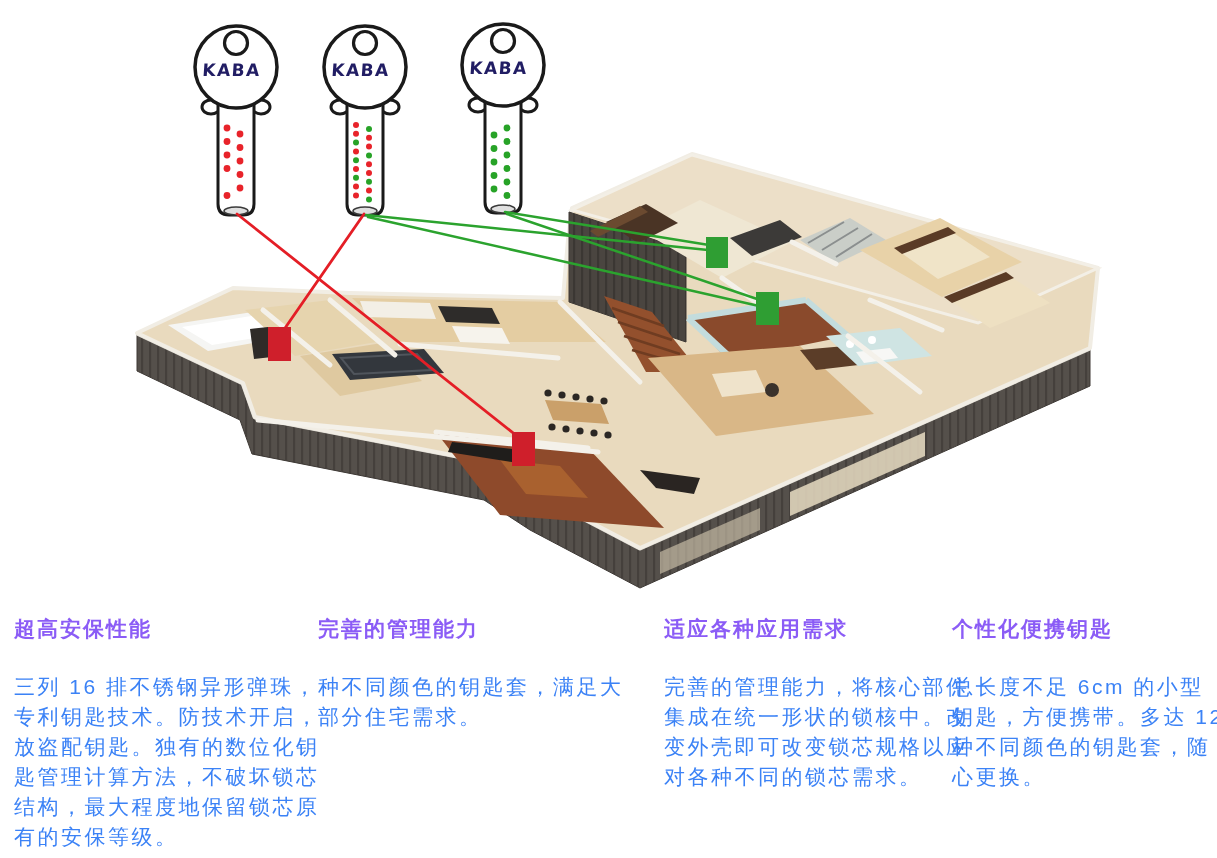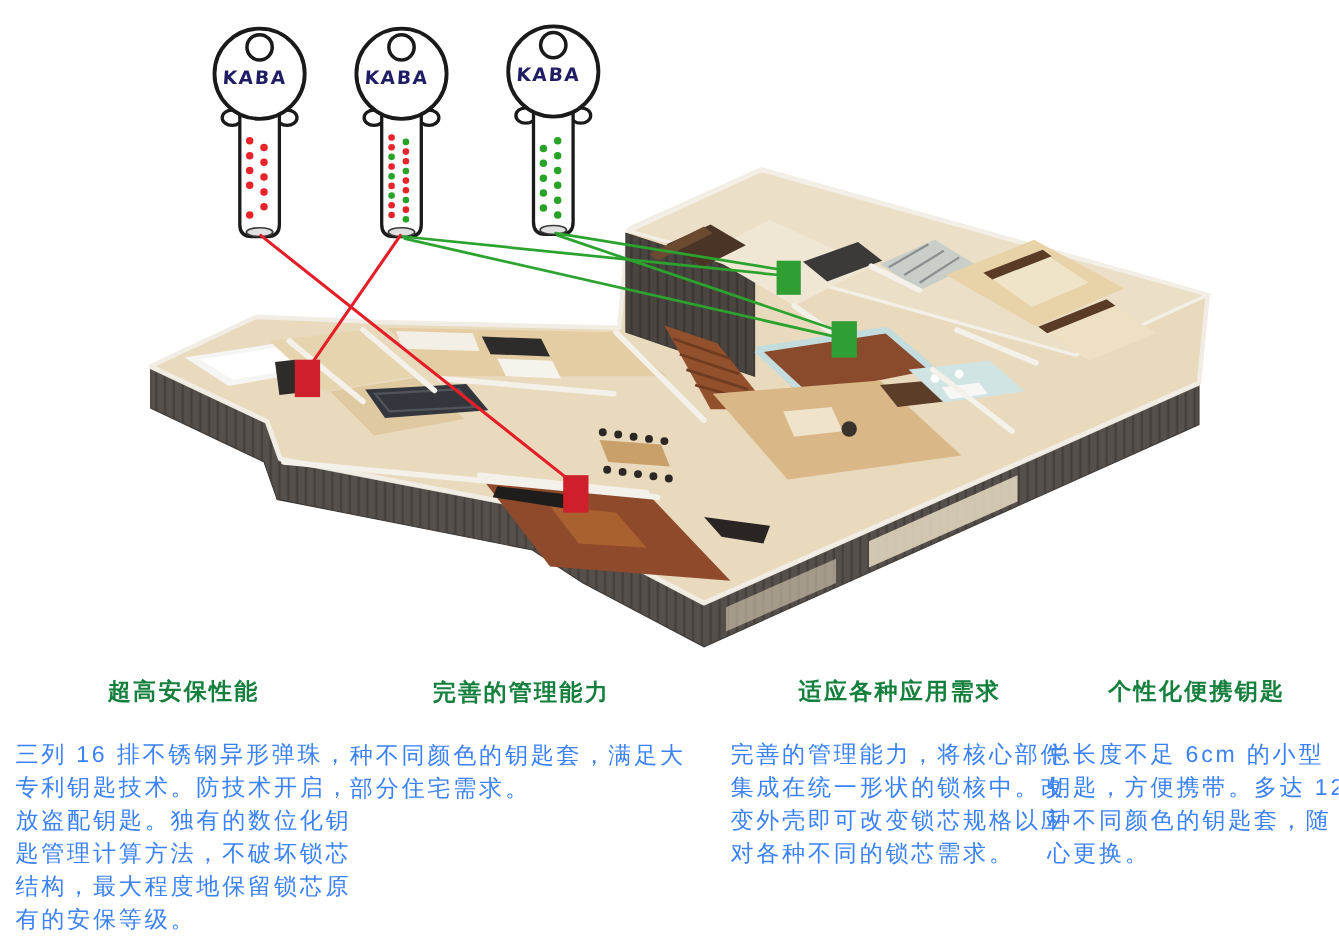--- a/index.html
+++ b/index.html
@@ -6,22 +6,22 @@
   .scene{position:relative;width:1217px;height:858px;background:#ffffff;overflow:hidden;
          font-family:"Liberation Sans","DejaVu Sans",sans-serif;}
   .abs{position:absolute;}
   
   .key{position:absolute;width:132px;height:226px;}
   .key svg{display:block;}
   .kaba-text{font-family:"DejaVu Sans","Liberation Sans",sans-serif;font-weight:bold;
              font-size:17px;letter-spacing:1.5px;}
   
   .feature{position:absolute;top:616px;color:#1c1c1c;}
-  .feature h3{margin:0;font-size:21px;line-height:26px;font-weight:bold;color:#15803d;
-              letter-spacing:2px;text-align:center;}
+  .feature h3{margin:0;font-size:21px;line-height:26px;font-weight:bold;color:#8b5cf6;
+              letter-spacing:2px;}
   .feature p{margin:30px 0 0 0;font-size:21px;line-height:30px;letter-spacing:2.5px;
              color:#3b82f6;}
 </style>
 </head>
 <body>
 
 <div class="scene">
 
   <svg class="abs" style="left:115px;top:130px;" width="1010" height="500" viewBox="115 130 1010 500">
     <defs>

